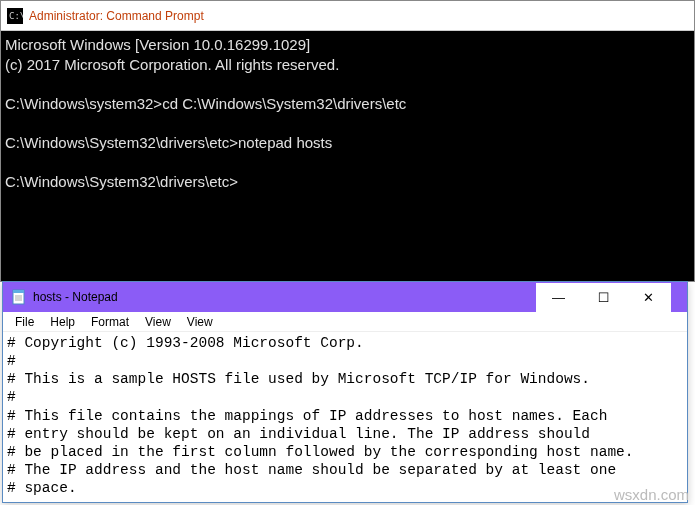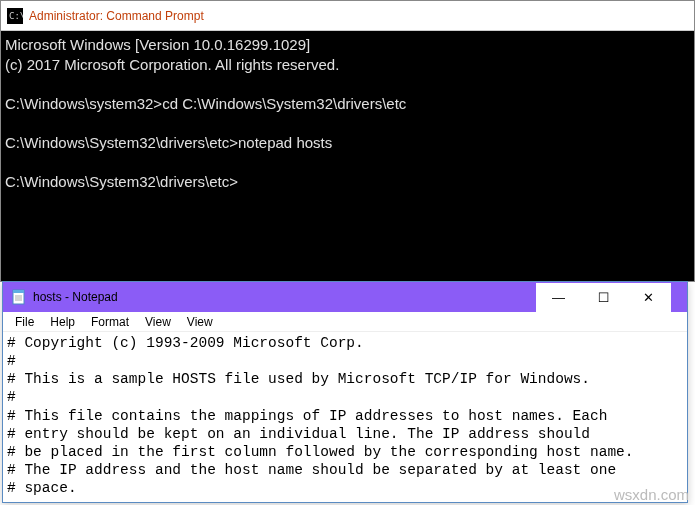--- a/index.html
+++ b/index.html
@@ -160,21 +160,21 @@
       <div class="win-btn close">✕</div>
     </div>
   </div>
   <div class="notepad-menubar">
     <span class="menu-item">File</span>
     <span class="menu-item">Help</span>
     <span class="menu-item">Format</span>
     <span class="menu-item">View</span>
     <span class="menu-item">View</span>
   </div>
-  <div class="notepad-body"><span># Copyright (c) 1993-2009 Microsoft Corp.</span>
+  <div class="notepad-body"><span># Copyright (c) 1993-2008 Microsoft Corp.</span>
 <span>#</span>
 <span># This is a sample HOSTS file used by Microsoft TCP/IP for Windows.</span>
 <span>#</span>
 <span># This file contains the mappings of IP addresses to host names. Each</span>
 <span># entry should be kept on an individual line. The IP address should</span>
 <span># be placed in the first column followed by the corresponding host name.</span>
 <span># The IP address and the host name should be separated by at least one</span>
 <span># space.</span></div>
 </div>
 

